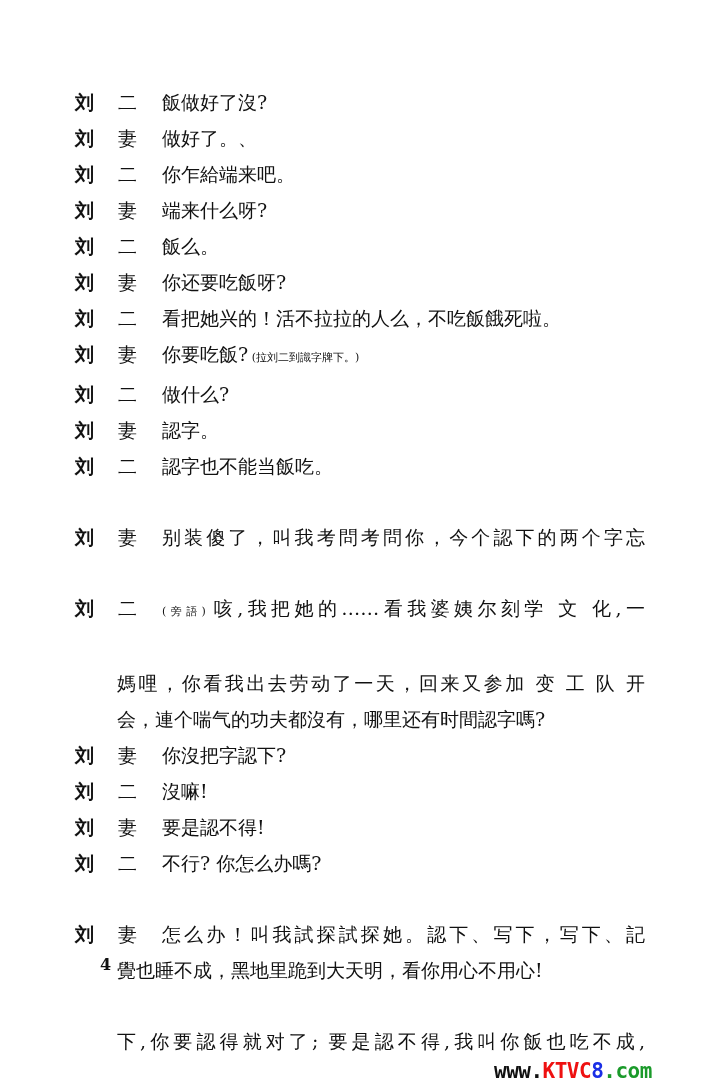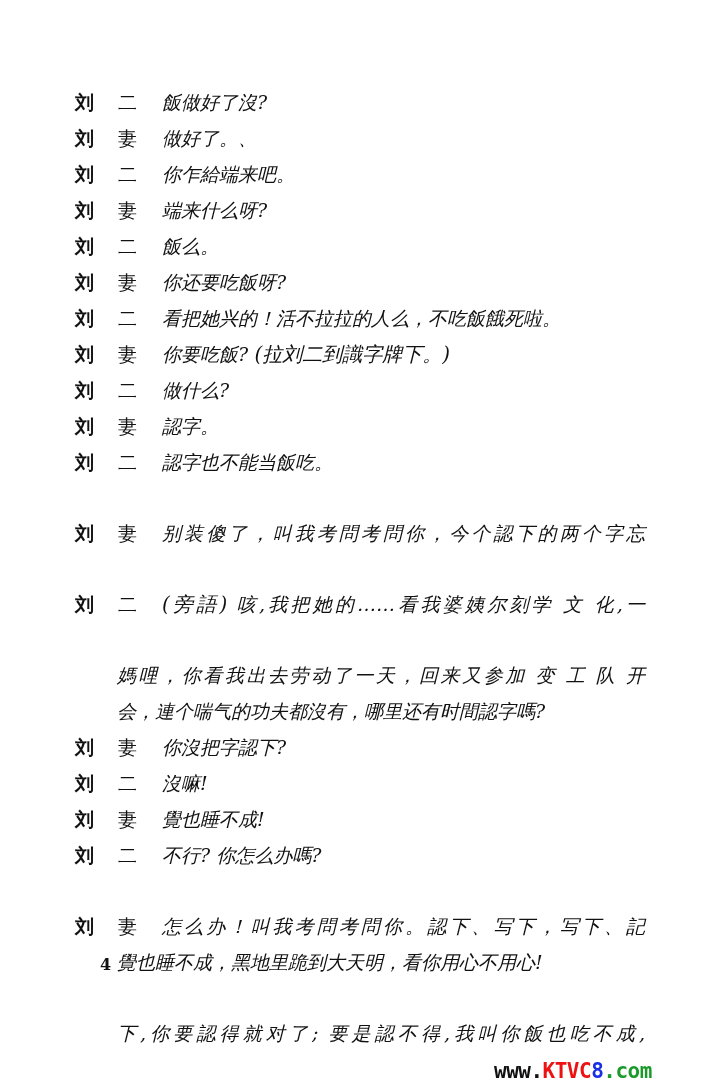--- a/index.html
+++ b/index.html
@@ -6,25 +6,25 @@
   body {
     width: 701px; height: 1087px; position: relative; overflow: hidden;
     font-family: "DejaVu Serif", "Liberation Serif", serif;
     color: #111111;
   }
   .page { position: absolute; left: 0; top: 0; width: 701px; height: 1087px; }
   .script { position: absolute; left: 75px; top: 84px; width: 570px; }
   .entry { position: relative; font-size: 19px; line-height: 36px; }
   .entry .sp1 { position: absolute; left: 0; top: 0; width: 24px; font-weight: bold; }
   .entry .sp2 { position: absolute; left: 43px; top: 0; width: 24px; }
-  .entry .line { display: block; white-space: nowrap; font-style: italic; }
+  .entry .line { display: block; white-space: nowrap; }
   .entry .line.first { padding-left: 87px; }
   .entry .line.cont { padding-left: 42px; }
   .entry .line.just { text-align: justify; text-align-last: justify; margin-top: 35px; }
-  .stage { font-size: 20px; }
+  .stage { font-size: 11px; }
   .page-num { position: absolute; left: 100px; top: 955px; font-size: 16px; font-weight: bold; }
   .watermark { position: absolute; left: 494px; top: 1060px; font-family: "DejaVu Sans Mono", "Liberation Mono", monospace; font-size: 21px; font-weight: bold; letter-spacing: -0.5px; line-height: 22px; text-align: right; }
 </style>
 </head>
 <body>
 
 <div class="page">
   <div class="script" id="script">
       <div class="entry">
         <span class="sp1">刘</span>
@@ -99,30 +99,30 @@
         <span class="line first"><span>你沒把字認下?</span></span>
       </div>
       <div class="entry">
         <span class="sp1">刘</span>
         <span class="sp2">二</span>
         <span class="line first"><span>沒嘛!</span></span>
       </div>
       <div class="entry">
         <span class="sp1">刘</span>
         <span class="sp2">妻</span>
-        <span class="line first"><span>覺也睡不成!</span></span>
+        <span class="line first"><span>要是認不得!</span></span>
       </div>
       <div class="entry">
         <span class="sp1">刘</span>
         <span class="sp2">二</span>
         <span class="line first"><span>不行? 你怎么办嗎?</span></span>
       </div>
       <div class="entry">
         <span class="sp1">刘</span>
         <span class="sp2">妻</span>
-        <span class="line first just"><span>怎么办！叫我考問考問你。認下、写下，写下、記</span></span>
+        <span class="line first just"><span>怎么办！叫我試探試探她。認下、写下，写下、記</span></span>
         <span class="line cont"><span>覺也睡不成，黑地里跪到大天明，看你用心不用心!</span></span>
         <span class="line cont just"><span>下,你要認得就对了;  要是認不得,我叫你飯也吃不成,</span></span>
       </div>
     </div>
   <div class="page-num">4</div>
   <div class="watermark" id="watermark"><span style="color: rgb(17, 17, 17);">www.</span><span style="color: rgb(238, 17, 17);">KTV</span><span style="color: rgb(238, 17, 17);">C</span><span style="color: rgb(26, 46, 230);">8</span><span style="color: rgb(26, 154, 42);">.com</span></div>
 </div>
 
 </body></html>

